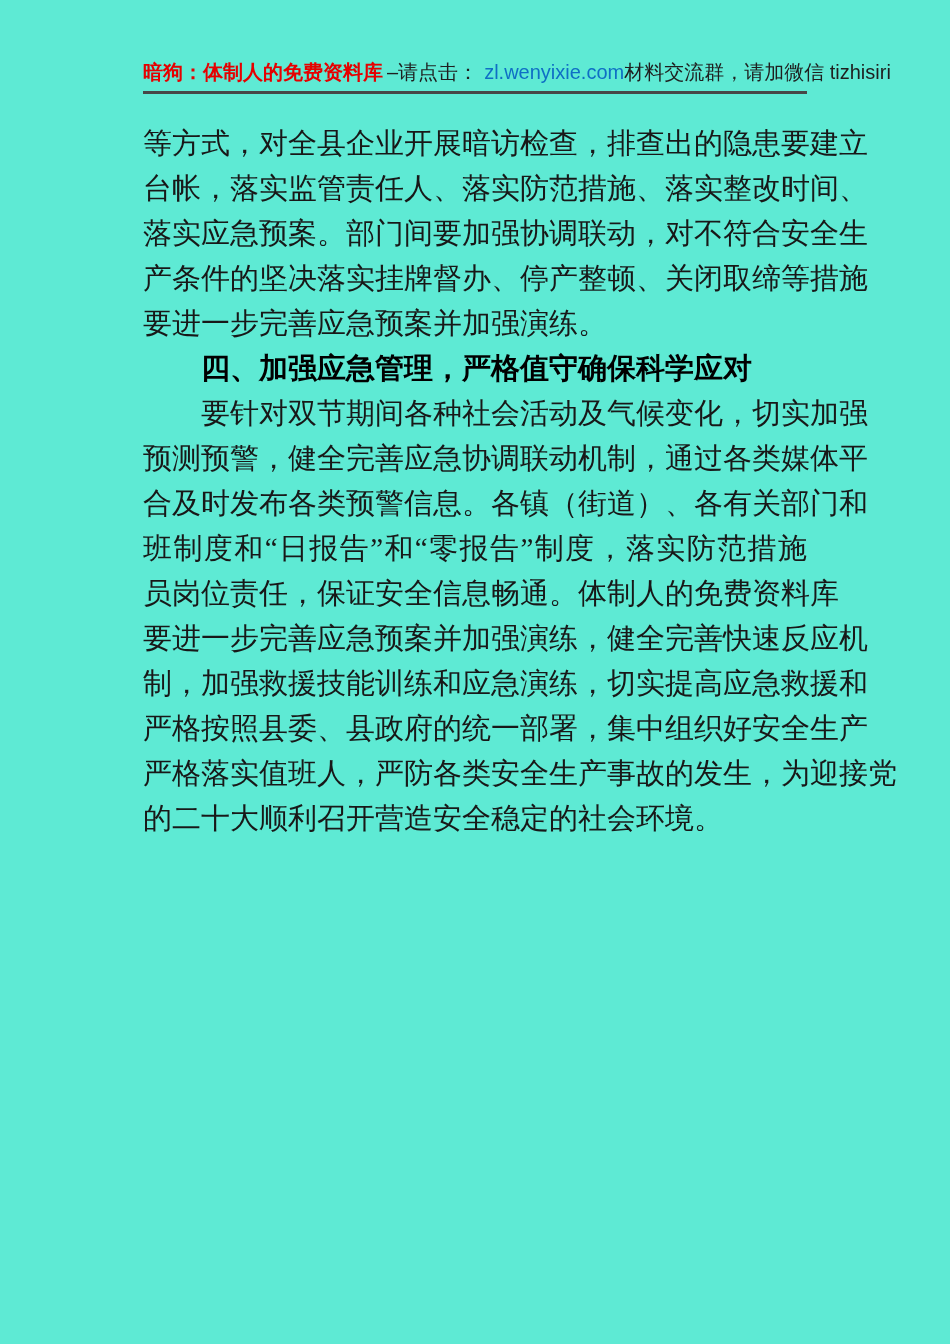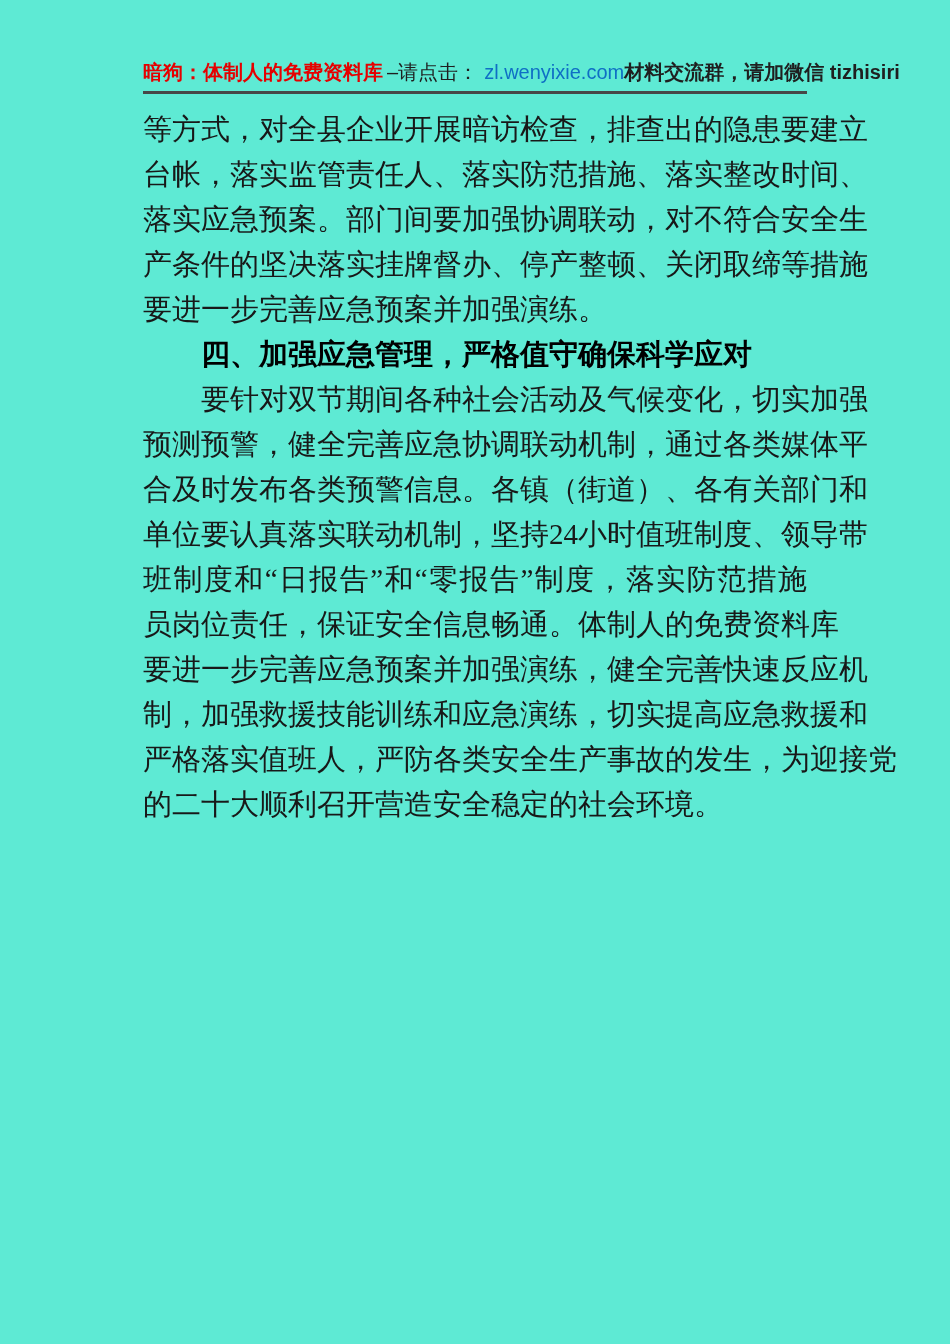--- a/index.html
+++ b/index.html
@@ -26,26 +26,26 @@
     white-space: nowrap;
     font-family: "Liberation Sans", "DejaVu Sans", sans-serif;
     font-size: 20px;
     line-height: 32px;
     padding-bottom: 3px;
     border-bottom: 3px solid #474747;
   }
   .promo-brand   { color: #e60000; font-weight: 600; }
   .promo-prefix  { color: #1f1f1f; margin-left: 4px; }
   .promo-link    { color: #0f6fc5; text-decoration: none; margin-left: 6px; cursor: pointer; }
-  .promo-contact { color: #1f1f1f; margin-left: auto; font-weight: bold; }
+  .promo-contact { color: #1f1f1f; margin-left: auto; }
   
   .doc-content {
     position: absolute;
     left: 143px;
-    top: 107px;
+    top: 121px;
     width: 664px;
     color: #181818;
     font-size: 29px;
   }
   .line {
     height: 45px;
     line-height: 45px;
     text-align: justify;
     text-align-last: justify;
     text-justify: inter-character;
@@ -87,27 +87,27 @@
       <div class="line">产条件的坚决落实挂牌督办、停产整顿、关闭取缔等措施</div>
       <div class="line last">要进一步完善应急预案并加强演练。</div>
     </div>
 
     <div class="heading">四、加强应急管理，严格值守确保科学应对</div>
 
     <div>
       <div class="line indent">要针对双节期间各种社会活动及气候变化，切实加强</div>
       <div class="line">预测预警，健全完善应急协调联动机制，通过各类媒体平</div>
       <div class="line">合及时发布各类预警信息。各镇（街道）、各有关部门和</div>
-      <div class="line">单位要认真落实联动机制，坚持24小时值班制度、领导带</div>
       <div class="line">班制度和“日报告”和“零报告”制度，落实防范措施</div>
       <div class="line">员岗位责任，保证安全信息畅通。体制人的免费资料库</div>
       <div class="line">要进一步完善应急预案并加强演练，健全完善快速反应机</div>
       <div class="line">制，加强救援技能训练和应急演练，切实提高应急救援和</div>
     </div>
 
     <div>
+      <div class="line">严格按照县委、县政府的统一部署，集中组织好安全生产</div>
       <div class="line">严格落实值班人，严防各类安全生产事故的发生，为迎接党</div>
       <div class="line last">的二十大顺利召开营造安全稳定的社会环境。</div>
     </div>
 
   </div>
 
 </div>
 
 </body></html>

